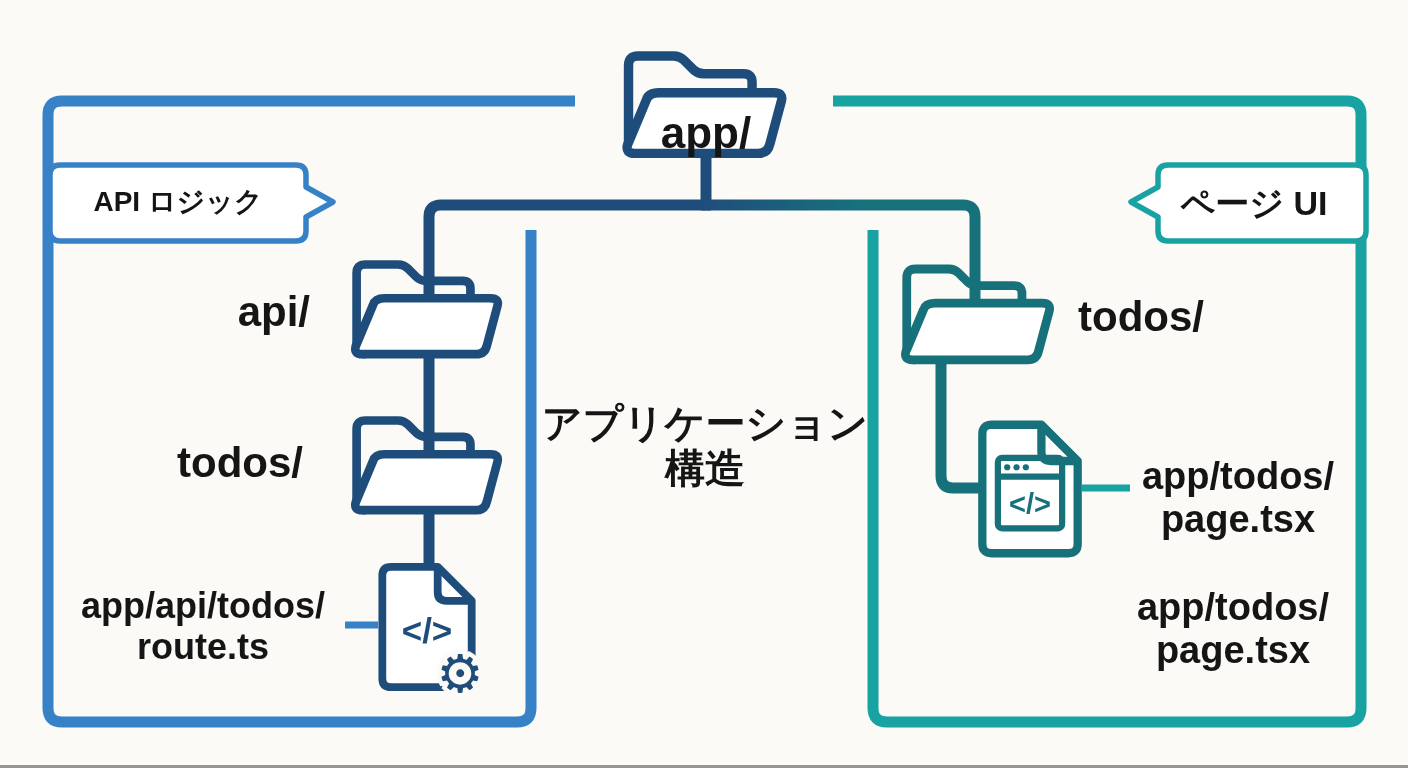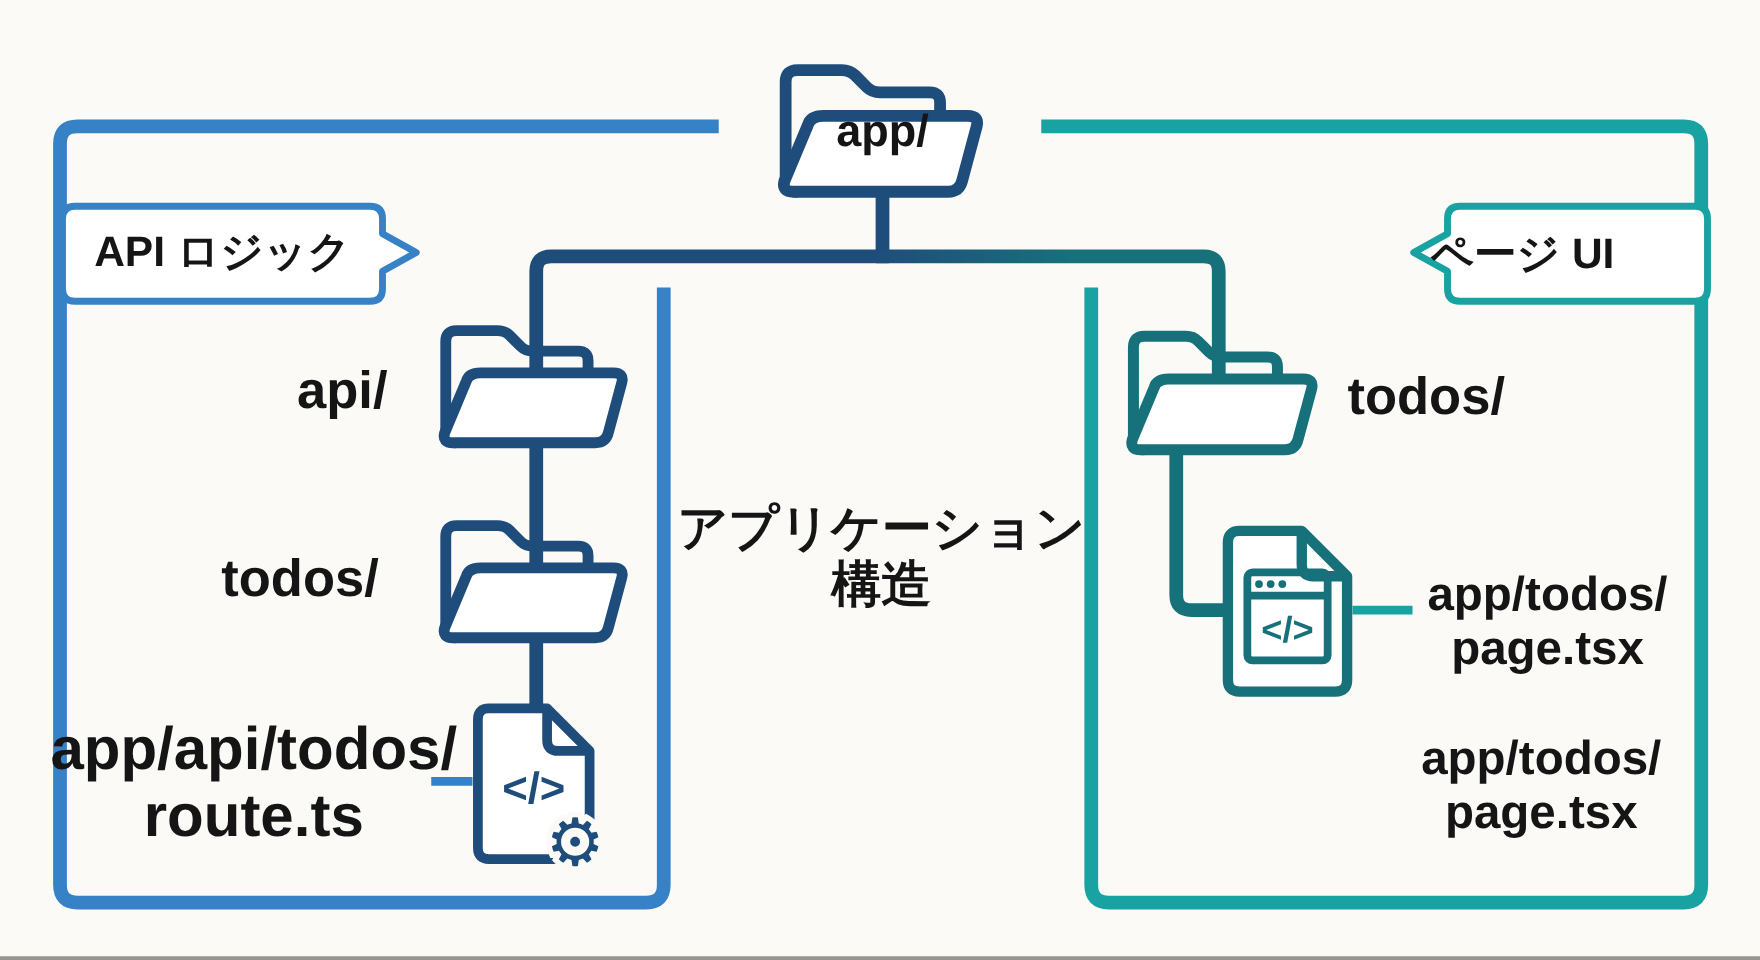--- a/index.html
+++ b/index.html
@@ -110,34 +110,34 @@
     <circle cx="33" cy="49" r="3" fill="#17717b"></circle>
     <circle cx="42" cy="49" r="3" fill="#17717b"></circle>
     <circle cx="51" cy="49" r="3" fill="#17717b"></circle>
   </g>
   <text x="55" y="94" text-anchor="middle" font-size="28" font-weight="700" fill="#17717b" font-family="'Liberation Sans','DejaVu Sans',sans-serif">&lt;/&gt;</text>
 </svg>
 
 <svg class="tag-svg" style="left:44px;top:159px" width="296" height="88" viewBox="0 0 296 88">
   <path class="stroke-blue whitefill" stroke-width="5.5" stroke-linejoin="round" d="M16,6 L252,6 Q262,6 262,16 L262,28 L289,43 L262,58 L262,72 Q262,82 252,82 L16,82 Q6,82 6,72 L6,16 Q6,6 16,6 Z"></path>
 </svg>
-<div class="lbl" style="left:50px;top:168px;width:256px;height:68px;font-size:34px">API ロジック</div>
+<div class="lbl" style="left:50px;top:168px;width:256px;height:68px;font-size:28px">API ロジック</div>
 
 <svg class="tag-svg" style="left:1124px;top:159px" width="248" height="88" viewBox="0 0 248 88">
   <path class="stroke-teal whitefill" stroke-width="5.5" stroke-linejoin="round" d="M232,6 L44,6 Q34,6 34,16 L34,28 L7,43 L34,58 L34,72 Q34,82 44,82 L232,82 Q242,82 242,72 L242,16 Q242,6 232,6 Z"></path>
 </svg>
-<div class="lbl" style="left:1114px;top:168px;width:208px;height:70px;font-size:34px">ページ UI</div>
+<div class="lbl" style="left:1150px;top:168px;width:208px;height:70px;font-size:34px">ページ UI</div>
 
-<div class="lbl" style="left:622px;top:76px;width:168px;height:58px;font-size:36px">app/</div>
+<div class="lbl" style="left:622px;top:104px;width:168px;height:58px;font-size:44px">app/</div>
 
 <div class="lbl right-al" style="left:150px;top:286px;width:160px;height:52px;font-size:42px">api/</div>
 
 <div class="lbl right-al" style="left:110px;top:437px;width:193px;height:52px;font-size:42px">todos/</div>
 
-<div class="lbl" style="left:48px;top:580px;width:310px;height:94px;font-size:48px">app/api/todos/
+<div class="lbl" style="left:48px;top:580px;width:310px;height:94px;font-size:36px">app/api/todos/
 route.ts</div>
 
 <div class="lbl" style="left:540px;top:396px;width:330px;height:100px;font-size:40px">アプリケーション
 構造</div>
 
 <div class="lbl left-al" style="left:1078px;top:291px;width:210px;height:52px;font-size:42px">todos/</div>
 
 <div class="lbl" style="left:1118px;top:450px;width:240px;height:96px;font-size:38px">app/todos/
 page.tsx</div>
 

